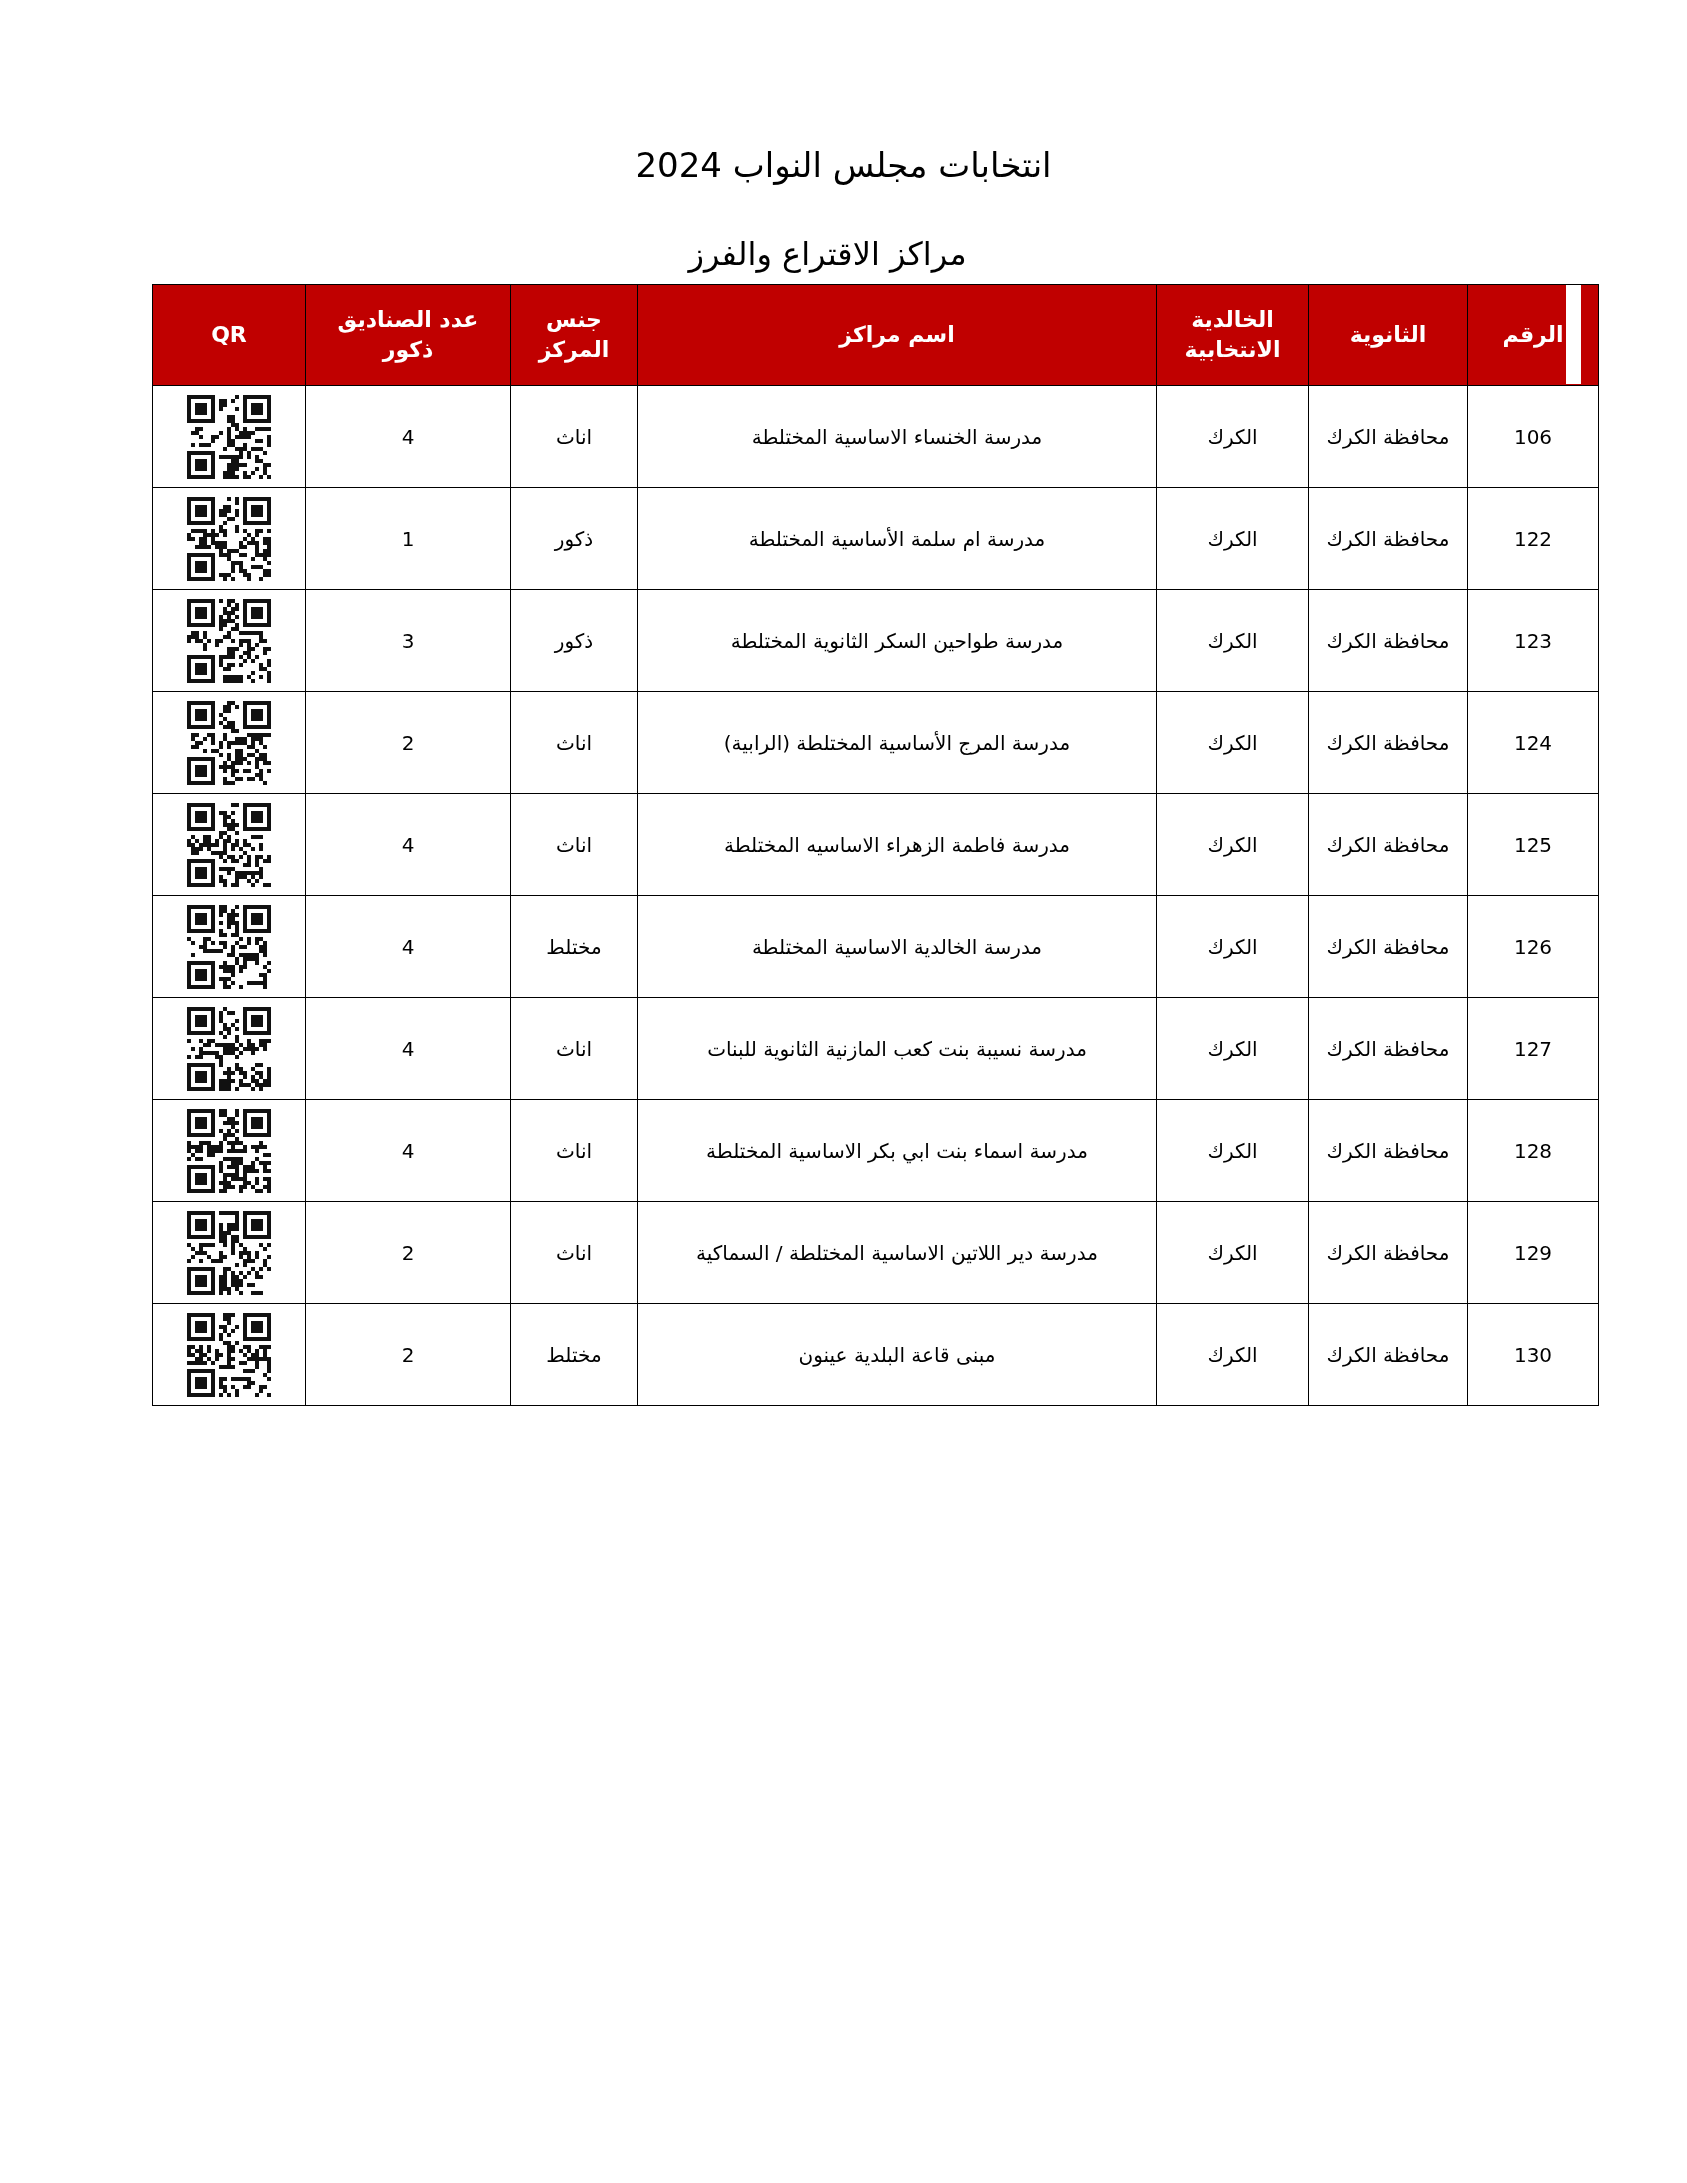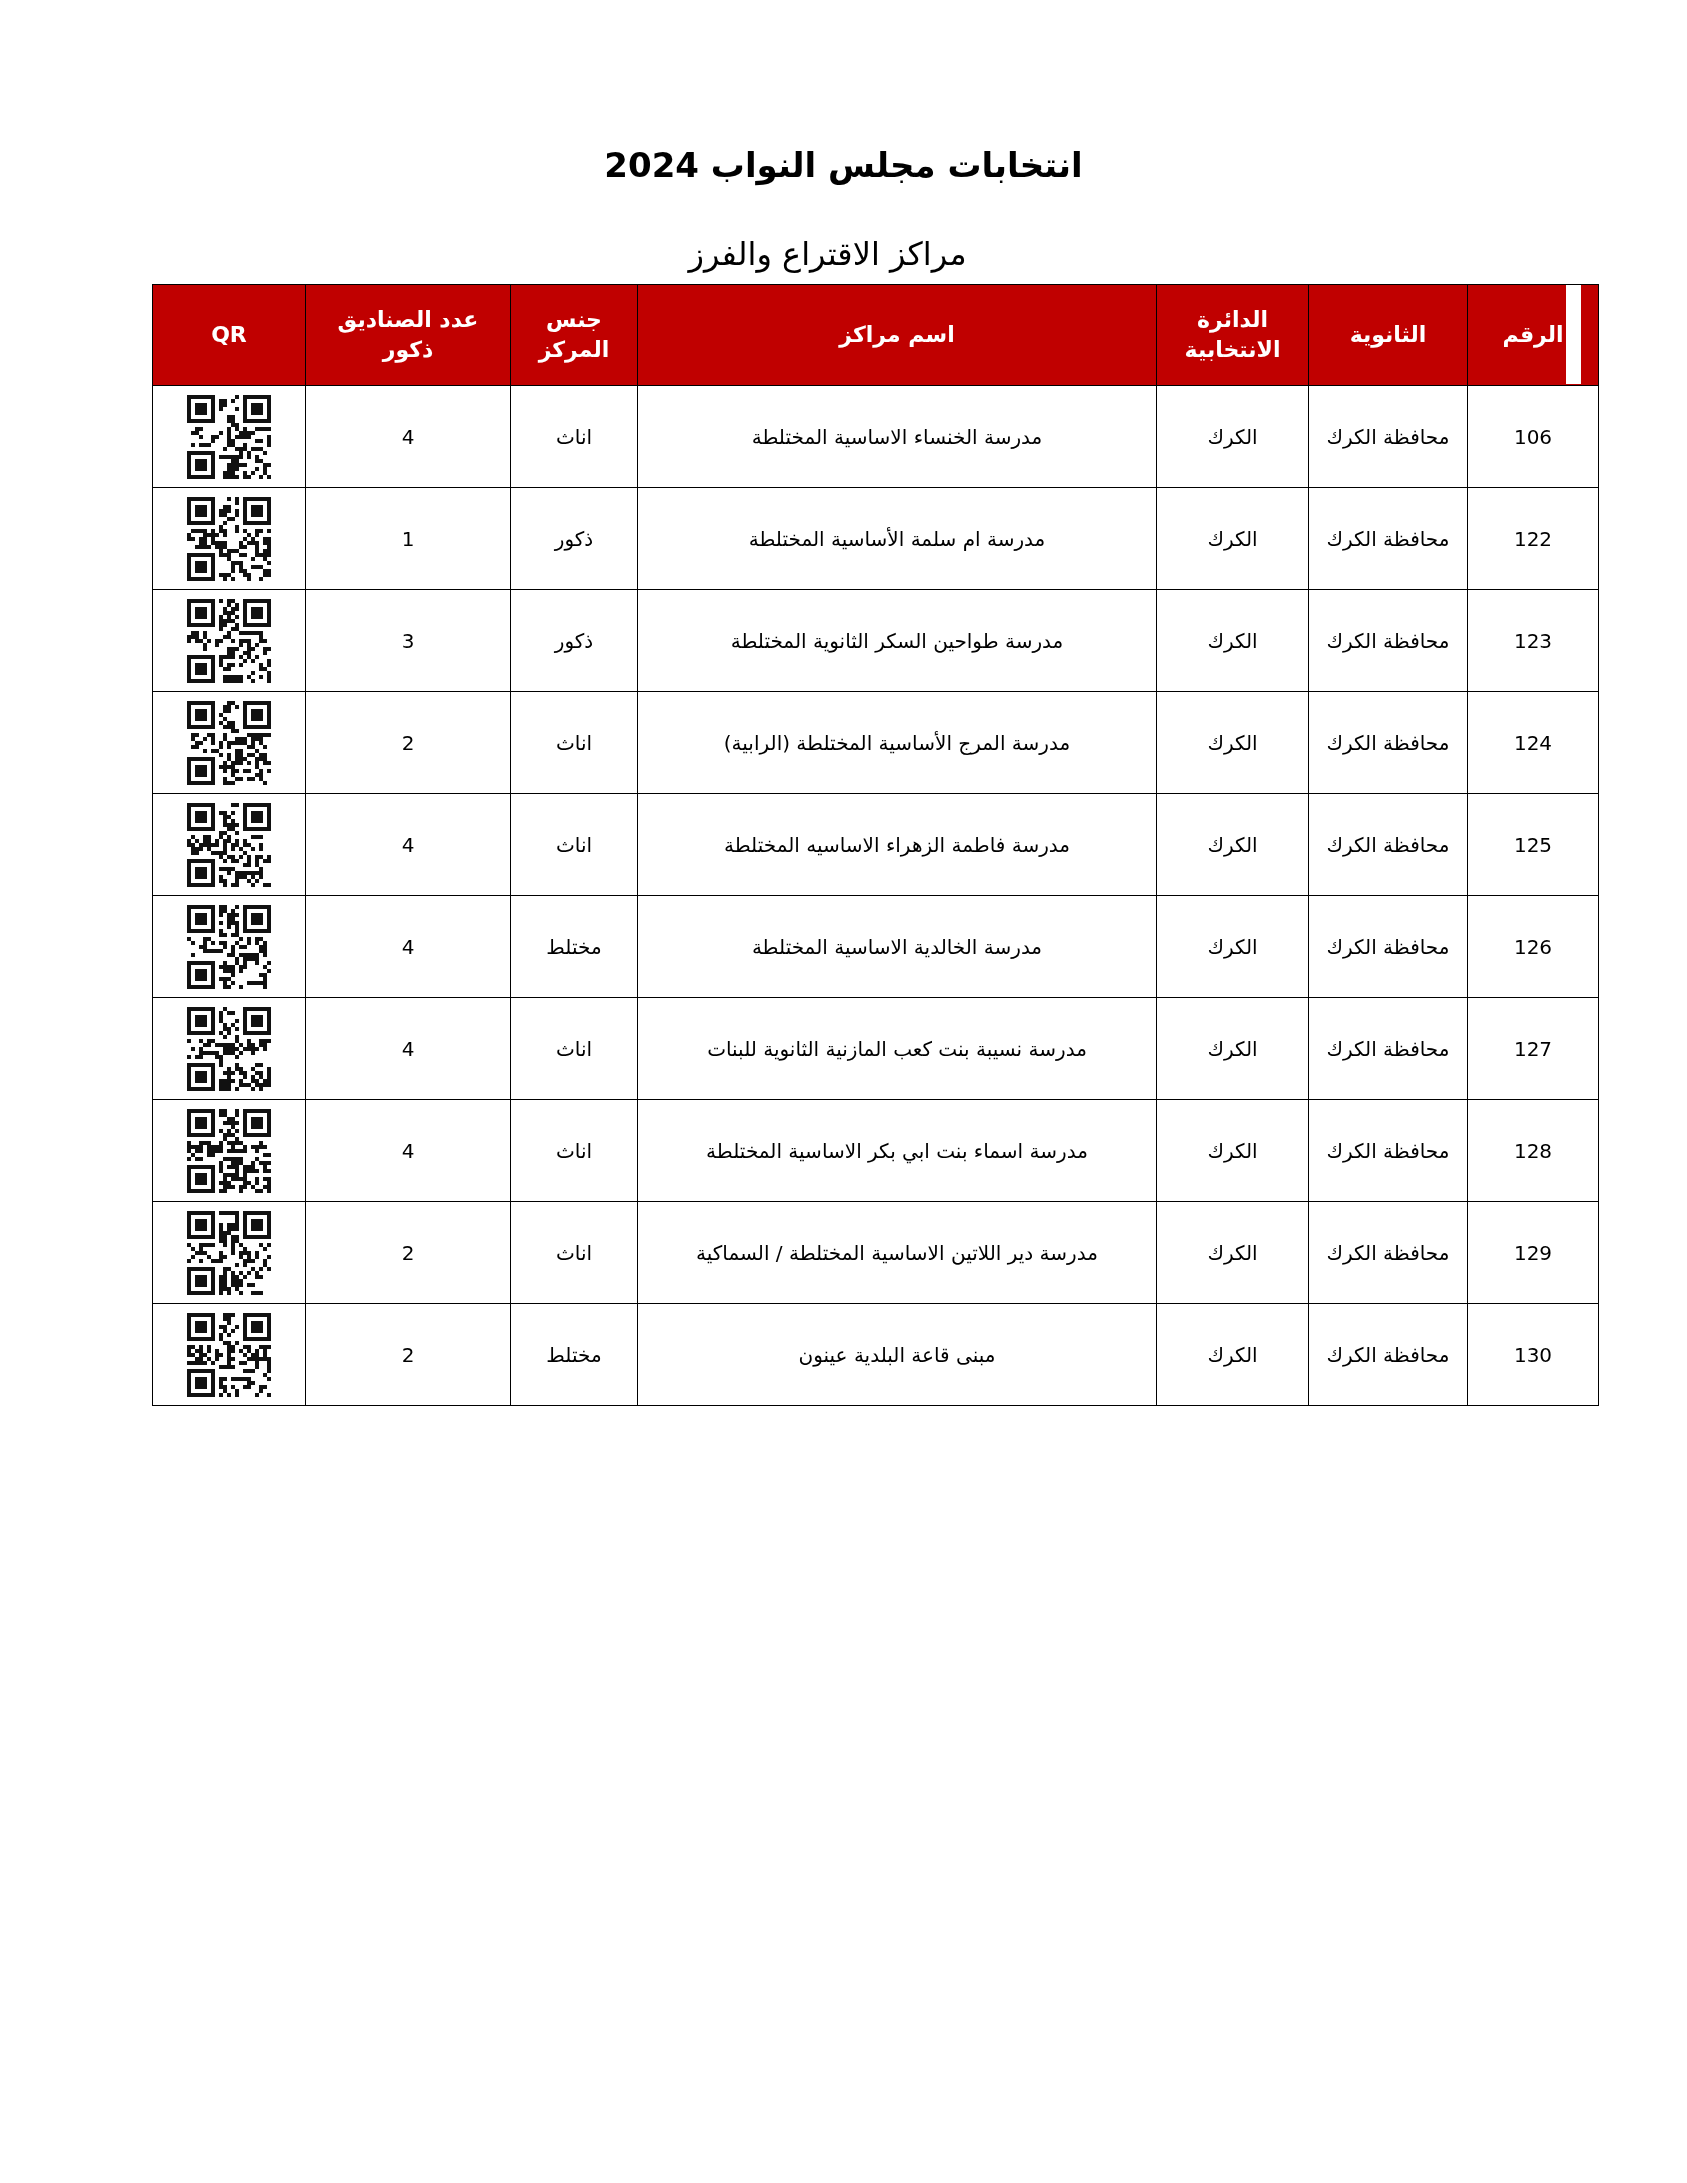--- a/index.html
+++ b/index.html
@@ -17,21 +17,21 @@
     direction: rtl;
     background: #ffffff;
   }
   .page-title {
     position: absolute;
     top: 145px;
     right: 0;
     width: 100%;
     text-align: center;
     font-size: 34px;
-    font-weight: 700;
+    font-weight: 400;
     color: #000000;
     letter-spacing: 0;
   }
   .page-subtitle {
     position: absolute;
     top: 235px;
     right: 16px;
     width: 100%;
     text-align: center;
     font-size: 32px;
@@ -103,21 +103,21 @@
       <col style="width:152px">
       <col style="width:519px">
       <col style="width:127px">
       <col style="width:205px">
       <col style="width:153px">
     </colgroup>
     <thead>
       <tr>
         <th>الرقم</th>
         <th>الثانوية</th>
-        <th>الدائرة الانتخابية</th>
+        <th>الخالدية الانتخابية</th>
         <th>اسم مراكز</th>
         <th>جنس المركز</th>
         <th>عدد الصناديق ذكور</th>
         <th>QR</th>
       </tr>
     </thead>
     <tbody id="tbody">
         <tr>
     <td class="col-number">106</td>
     <td class="col-governorate">محافظة الكرك</td>

